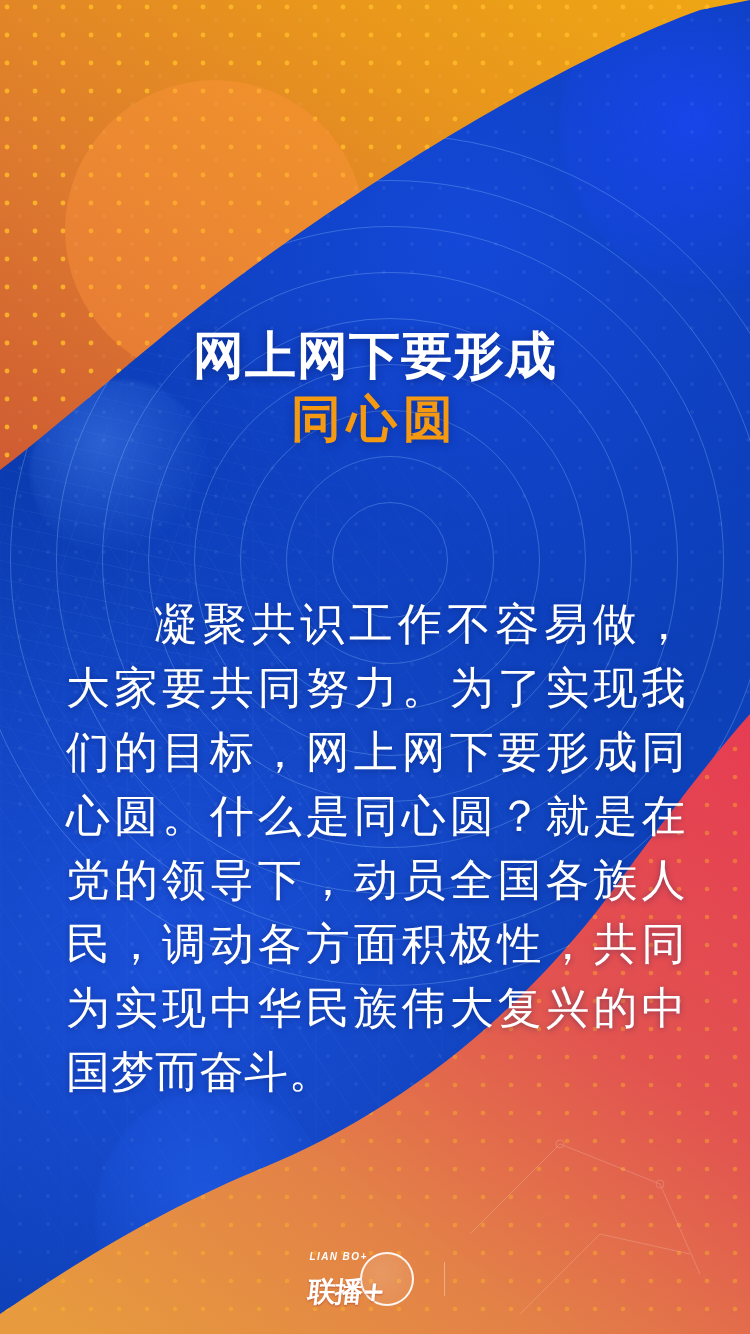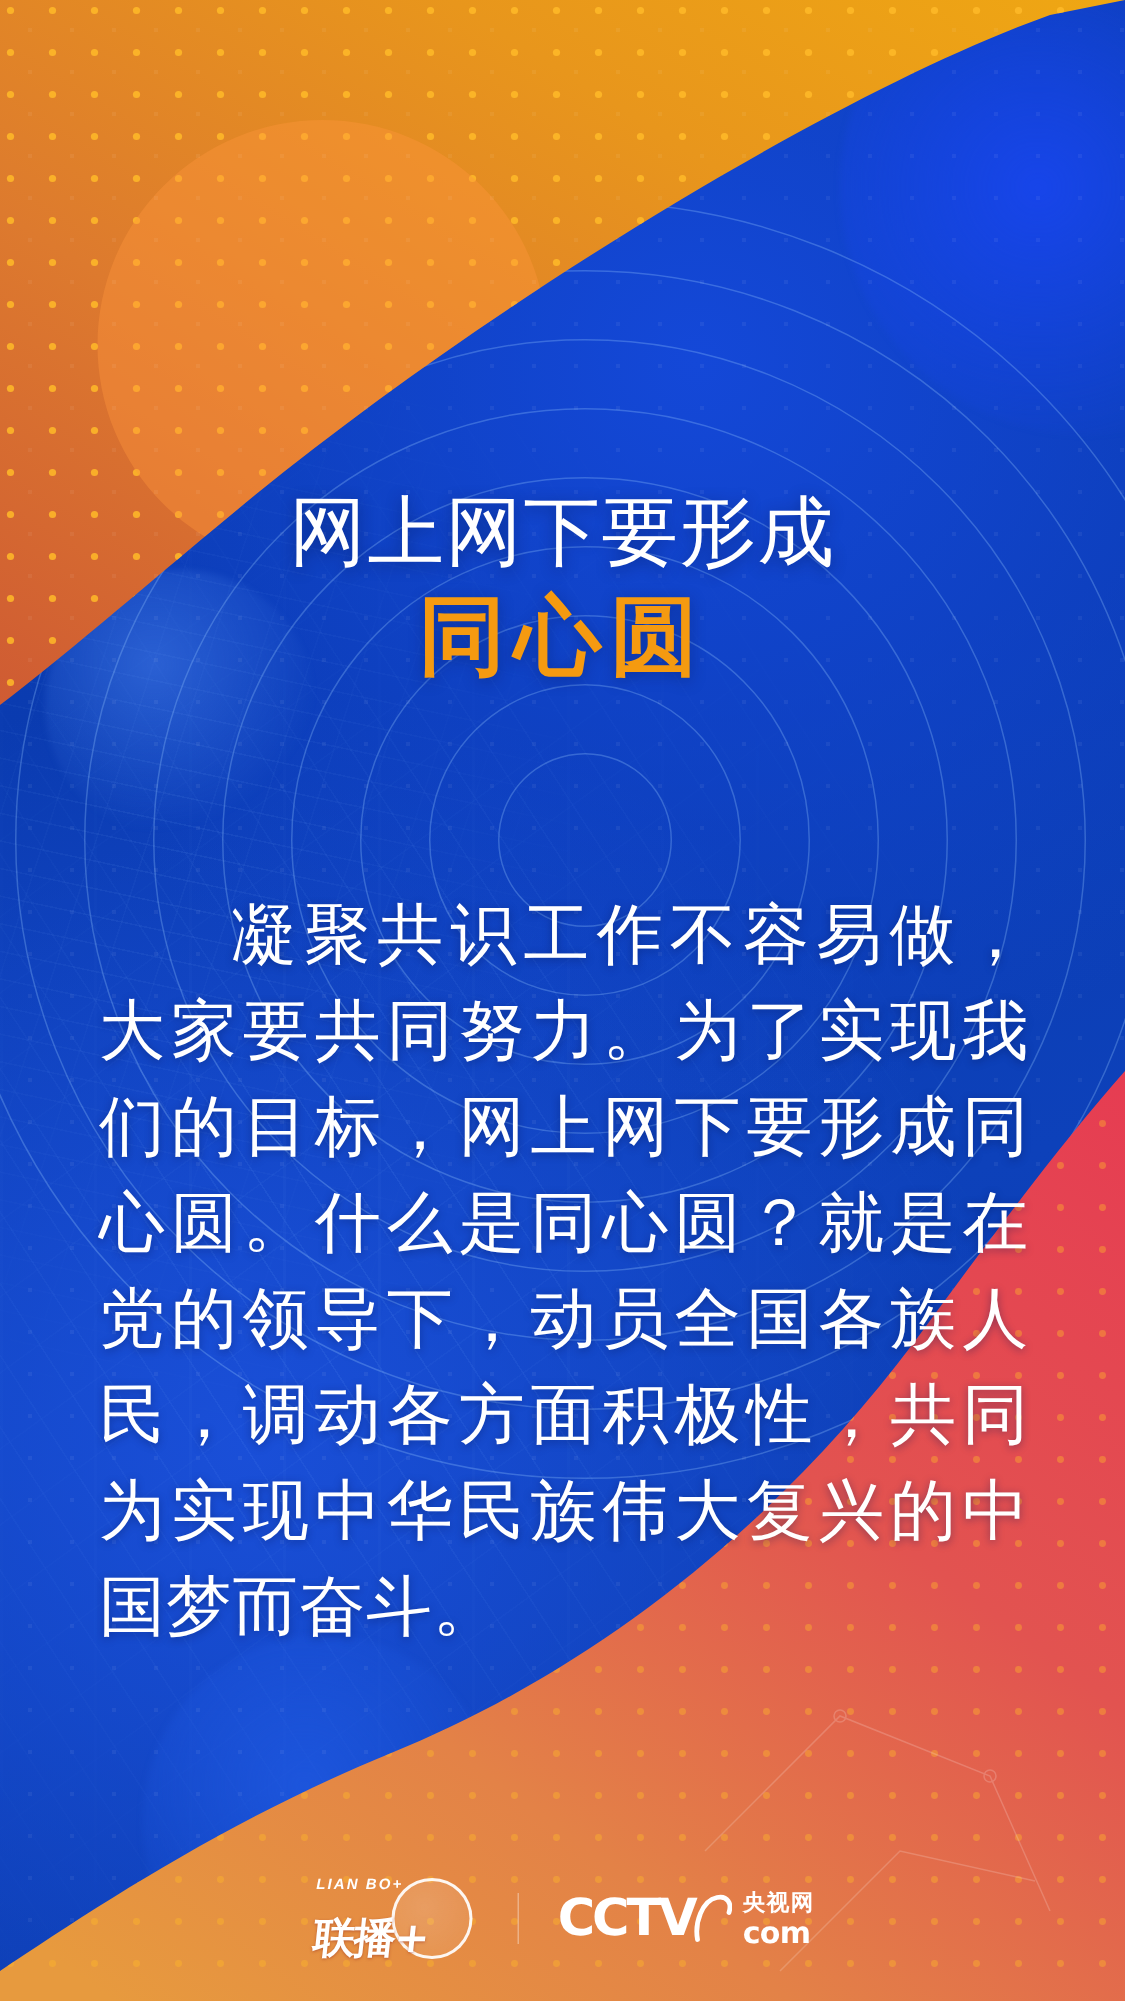--- a/index.html
+++ b/index.html
@@ -78,31 +78,31 @@
   .dot-rule.top { top:306px; }
   .dot-rule.bot { top:497px; }
 
   
   .headline {
     position:absolute; left:0; top:326px; width:750px;
     text-align:center;
   }
   .headline .line1 {
     font-family:"DejaVu Sans","Liberation Sans",sans-serif;
-    font-weight:400;
+    font-weight:700;
     font-size:51px;
     letter-spacing:1px;
     color:#ffffff;
     line-height:1.18;
     text-shadow:0 2px 10px rgba(0,20,80,.45);
   }
   .headline .line2 {
     font-family:"DejaVu Sans","Liberation Sans",sans-serif;
     font-weight:700;
-    font-size:58px;
+    font-size:50px;
     letter-spacing:6px;
     color:#f59a10;
     line-height:1.18;
     margin-top:4px;
     text-shadow:0 2px 10px rgba(0,20,80,.35);
   }
 
   
   .body-copy {
     position:absolute; left:66px; top:592px;
@@ -273,26 +273,16 @@
     <div class="logo-lianbo">
       <div class="lb-circle"></div>
       <div class="lb-text">
         <div class="lb-sub">LIAN BO+</div>
         <div class="lb-main">联播+</div>
       </div>
     </div>
 
     <div class="logo-divider"></div>
 
-    <div class="logo-cctv">
-      <div class="cctv-mark">CCTV</div>
-      <svg width="26" height="34" viewBox="0 0 26 34" style="margin-left:-8px;">
-        <path d="M3,31 C1,20 6,5 16,3 C23,1.5 26,7 24,13" fill="none" stroke="#fff" stroke-width="3.2" stroke-linecap="round"></path>
-      </svg>
-      <div class="cctv-right">
-        <div class="cctv-cn">央视网</div>
-        <div class="cctv-com">com</div>
-      </div>
-    </div>
 
   </div>
 
 </div>
 
 </body></html>

